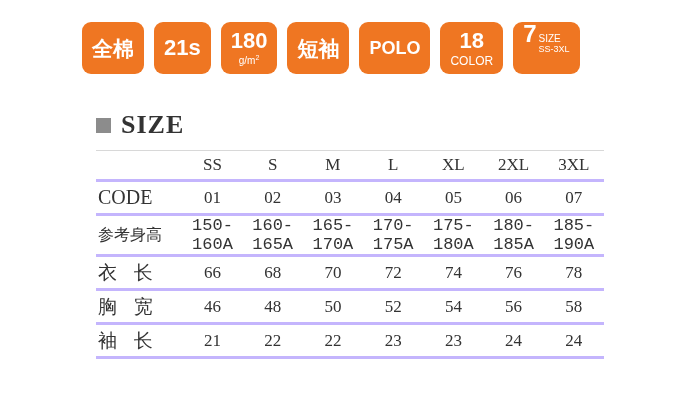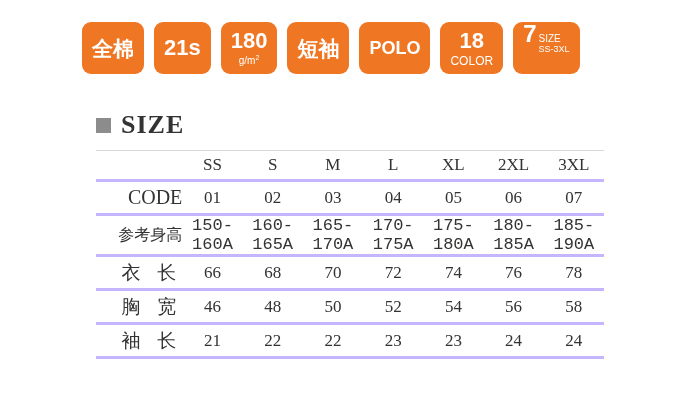--- a/index.html
+++ b/index.html
@@ -124,21 +124,21 @@
     vertical-align: middle;
     font-family: "Liberation Serif", serif;
     font-size: 17px;
     color: #333333;
   }
   .size-table tr:first-child td {
     border-top: 1px solid #d8d8d8;
   }
   .size-table .label {
     width: 84px;
-    text-align: right;
+    text-align: left;
     padding-left: 2px;
     font-size: 19px;
     letter-spacing: 6px;
     margin-left: 12px;
   }
   .size-table .label.small {
     font-size: 16px;
     letter-spacing: 0px;
   }
   .size-table .label.code {

